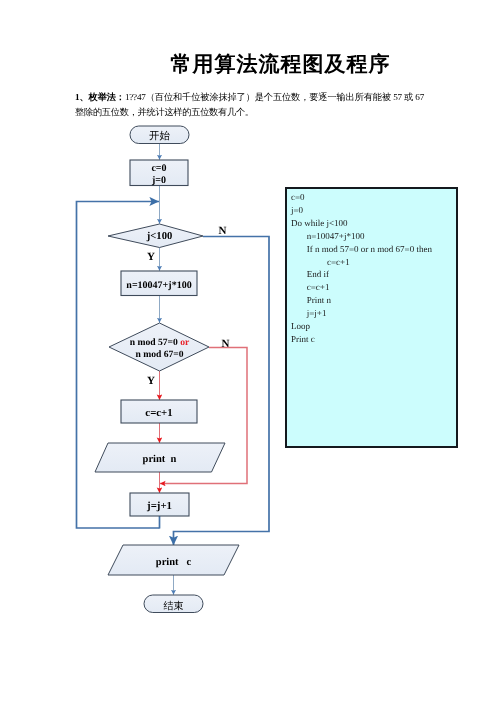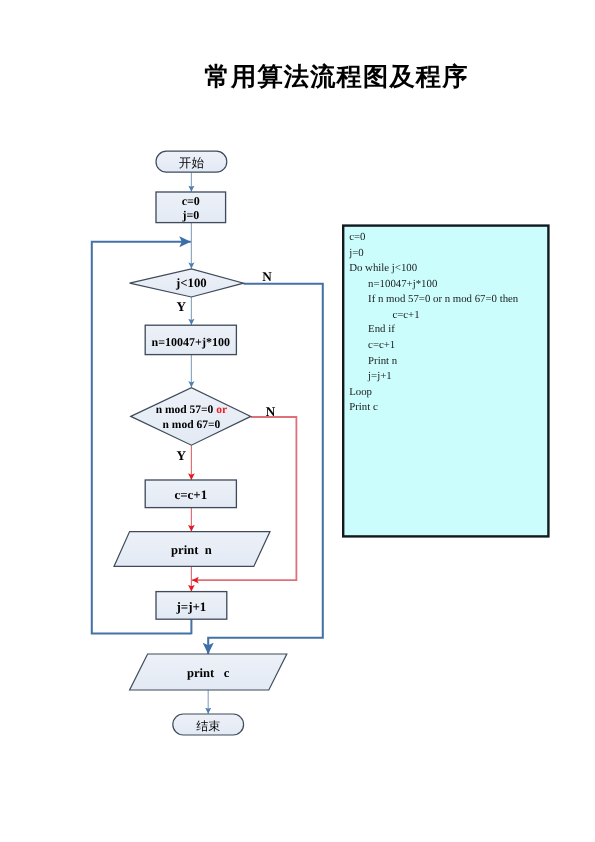--- a/index.html
+++ b/index.html
@@ -21,20 +21,23 @@
       background:#CCFDFD;border:2px solid #14191E;box-sizing:border-box;}
   #code pre{position:absolute;left:4px;top:2px;margin:0;
       font-family:"Liberation Serif",serif;
       font-size:9px;line-height:12.9px;white-space:pre;color:#1a1a1a;}
 </style>
 </head>
 <body>
 
 <div id="page">
   <div class="doc-title">常用算法流程图及程序</div>
+  <div class="para">
+    <b>1、枚举法：</b><span>1??47（百位和千位被涂抹掉了）是个五位数，要逐一输出所有能被 57 或 67 整除的五位数，并统计这样的五位数有几个。</span>
+  </div>
   <div id="code">
     <pre>c=0
 j=0
 Do while j&lt;100
        n=10047+j*100
        If n mod 57=0 or n mod 67=0 then
                 c=c+1
        End if
        c=c+1
        Print n

